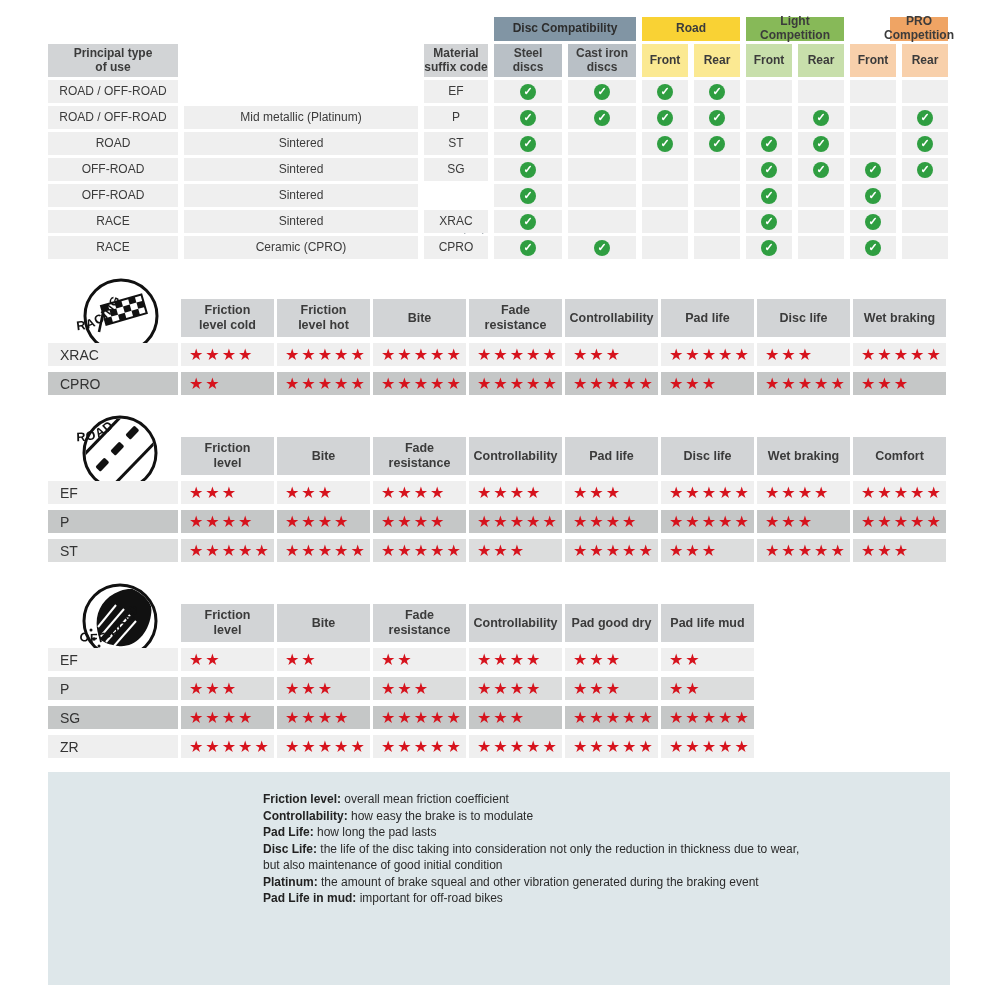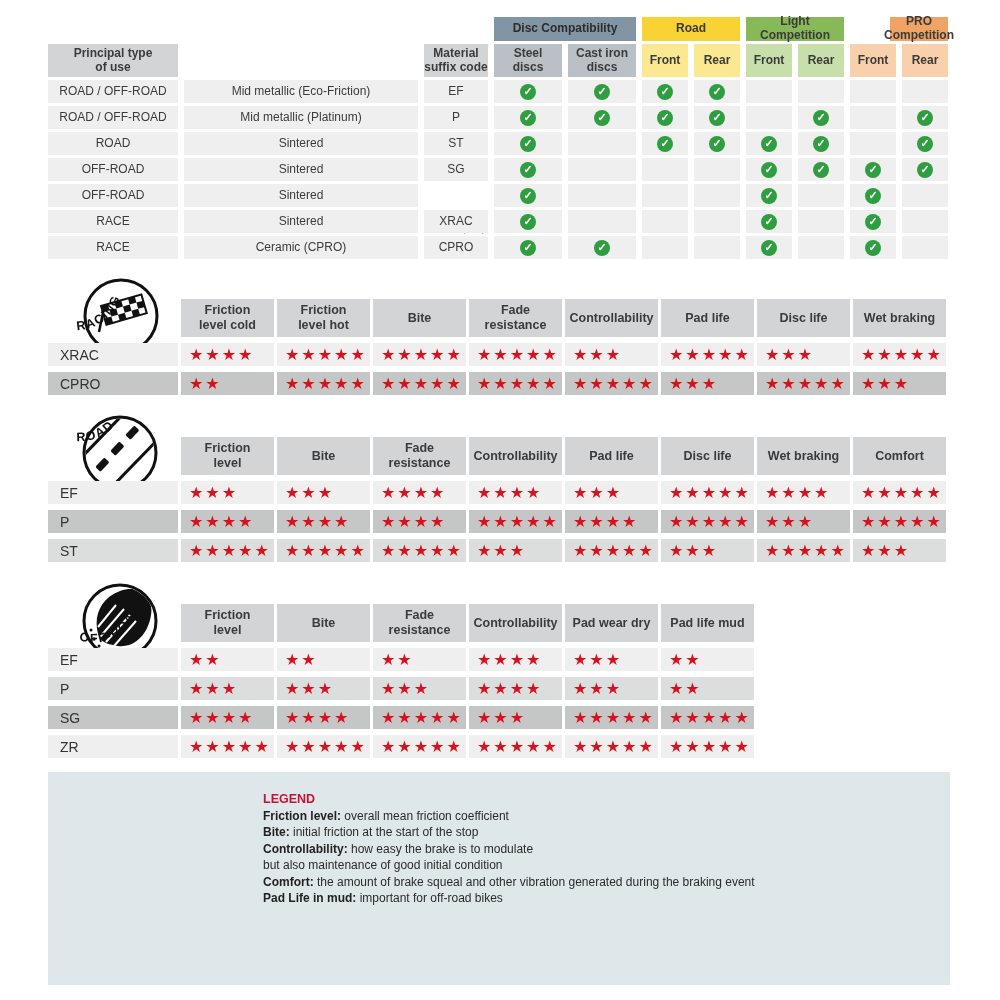--- a/index.html
+++ b/index.html
@@ -72,21 +72,20 @@
 discs</div>
       <div class="cell hdr h-steel" style="grid-area: 2 / 5;">Cast iron
 discs</div>
       <div class="cell hdr h-road" style="grid-area: 2 / 6;">Front</div>
       <div class="cell hdr h-road" style="grid-area: 2 / 7;">Rear</div>
       <div class="cell hdr h-light" style="grid-area: 2 / 8;">Front</div>
       <div class="cell hdr h-light" style="grid-area: 2 / 9;">Rear</div>
       <div class="cell hdr h-pro" style="grid-area: 2 / 10;">Front</div>
       <div class="cell hdr h-pro" style="grid-area: 2 / 11;">Rear</div>
       <div class="cell c-light" style="grid-area: 3 / 1;">ROAD / OFF-ROAD</div>
-      <div class="cell c-light" style="grid-area: 3 / 2;">Mid metallic (Eco-Friction)</div>
       <div class="cell c-light" style="grid-area: 3 / 3;">EF</div>
       <div class="cell c-light" style="grid-area: 3 / 4;">
         <span class="check">✓</span>
       </div>
       <div class="cell c-light" style="grid-area: 3 / 5;">
         <span class="check">✓</span>
       </div>
       <div class="cell c-light" style="grid-area: 3 / 6;">
         <span class="check">✓</span>
       </div>
@@ -354,21 +353,21 @@
     <path id="arc-off" d="M 7,71 A 45,45 0 0 0 63,10" fill="none"></path>
     <text class="icon-label"><textPath href="#arc-off">OFF-ROAD</textPath></text>
   </svg>
   <div id="table-offroad" class="rating-grid">
       <div class="rhdr" style="grid-area: 1 / 2;">Friction
 level</div>
       <div class="rhdr" style="grid-area: 1 / 3;">Bite</div>
       <div class="rhdr" style="grid-area: 1 / 4;">Fade
 resistance</div>
       <div class="rhdr" style="grid-area: 1 / 5;">Controllability</div>
-      <div class="rhdr" style="grid-area: 1 / 6;">Pad wear dry</div>
+      <div class="rhdr" style="grid-area: 1 / 6;">Pad good dry</div>
       <div class="rhdr" style="grid-area: 1 / 7;">Pad life mud</div>
       <div class="rlabel shade-light" style="grid-area: 2 / 1;">EF</div>
       <div class="rstars shade-light" style="grid-area: 2 / 2;">★★</div>
       <div class="rstars shade-light" style="grid-area: 2 / 3;">★★</div>
       <div class="rstars shade-light" style="grid-area: 2 / 4;">★★</div>
       <div class="rstars shade-light" style="grid-area: 2 / 5;">★★★★</div>
       <div class="rstars shade-light" style="grid-area: 2 / 6;">★★★</div>
       <div class="rstars shade-light" style="grid-area: 2 / 7;">★★</div>
       <div class="rlabel shade-mid" style="grid-area: 3 / 1;">P</div>
       <div class="rstars shade-mid" style="grid-area: 3 / 2;">★★★</div>
@@ -388,25 +387,25 @@
       <div class="rstars shade-light" style="grid-area: 5 / 2;">★★★★★</div>
       <div class="rstars shade-light" style="grid-area: 5 / 3;">★★★★★</div>
       <div class="rstars shade-light" style="grid-area: 5 / 4;">★★★★★</div>
       <div class="rstars shade-light" style="grid-area: 5 / 5;">★★★★★</div>
       <div class="rstars shade-light" style="grid-area: 5 / 6;">★★★★★</div>
       <div class="rstars shade-light" style="grid-area: 5 / 7;">★★★★★</div>
     </div>
 
   <div id="legend">
     <div class="legend-inner">
-      <div class="legend-title">LEGEND</div>
       <div id="legend-lines">
           <div class="legend-line"><b>Friction level:</b> overall mean friction coefficient</div>
-          <div class="legend-line"><b>Bite:</b> initial friction at the start of the stop</div>
           <div class="legend-line"><b>Controllability:</b> how easy the brake is to modulate</div>
+          <div class="legend-line"><b>Pad Life:</b> how long the pad lasts</div>
+          <div class="legend-line"><b>Disc Life:</b> the life of the disc taking into consideration not only the reduction in thickness due to wear,</div>
           <div class="legend-line">but also maintenance of good initial condition</div>
-          <div class="legend-line"><b>Comfort:</b> the amount of brake squeal and other vibration generated during the braking event</div>
+          <div class="legend-line"><b>Platinum:</b> the amount of brake squeal and other vibration generated during the braking event</div>
           <div class="legend-line"><b>Pad Life in mud:</b> important for off-road bikes</div>
         </div>
     </div>
   </div>
 
 </div>
 
 </body></html>

